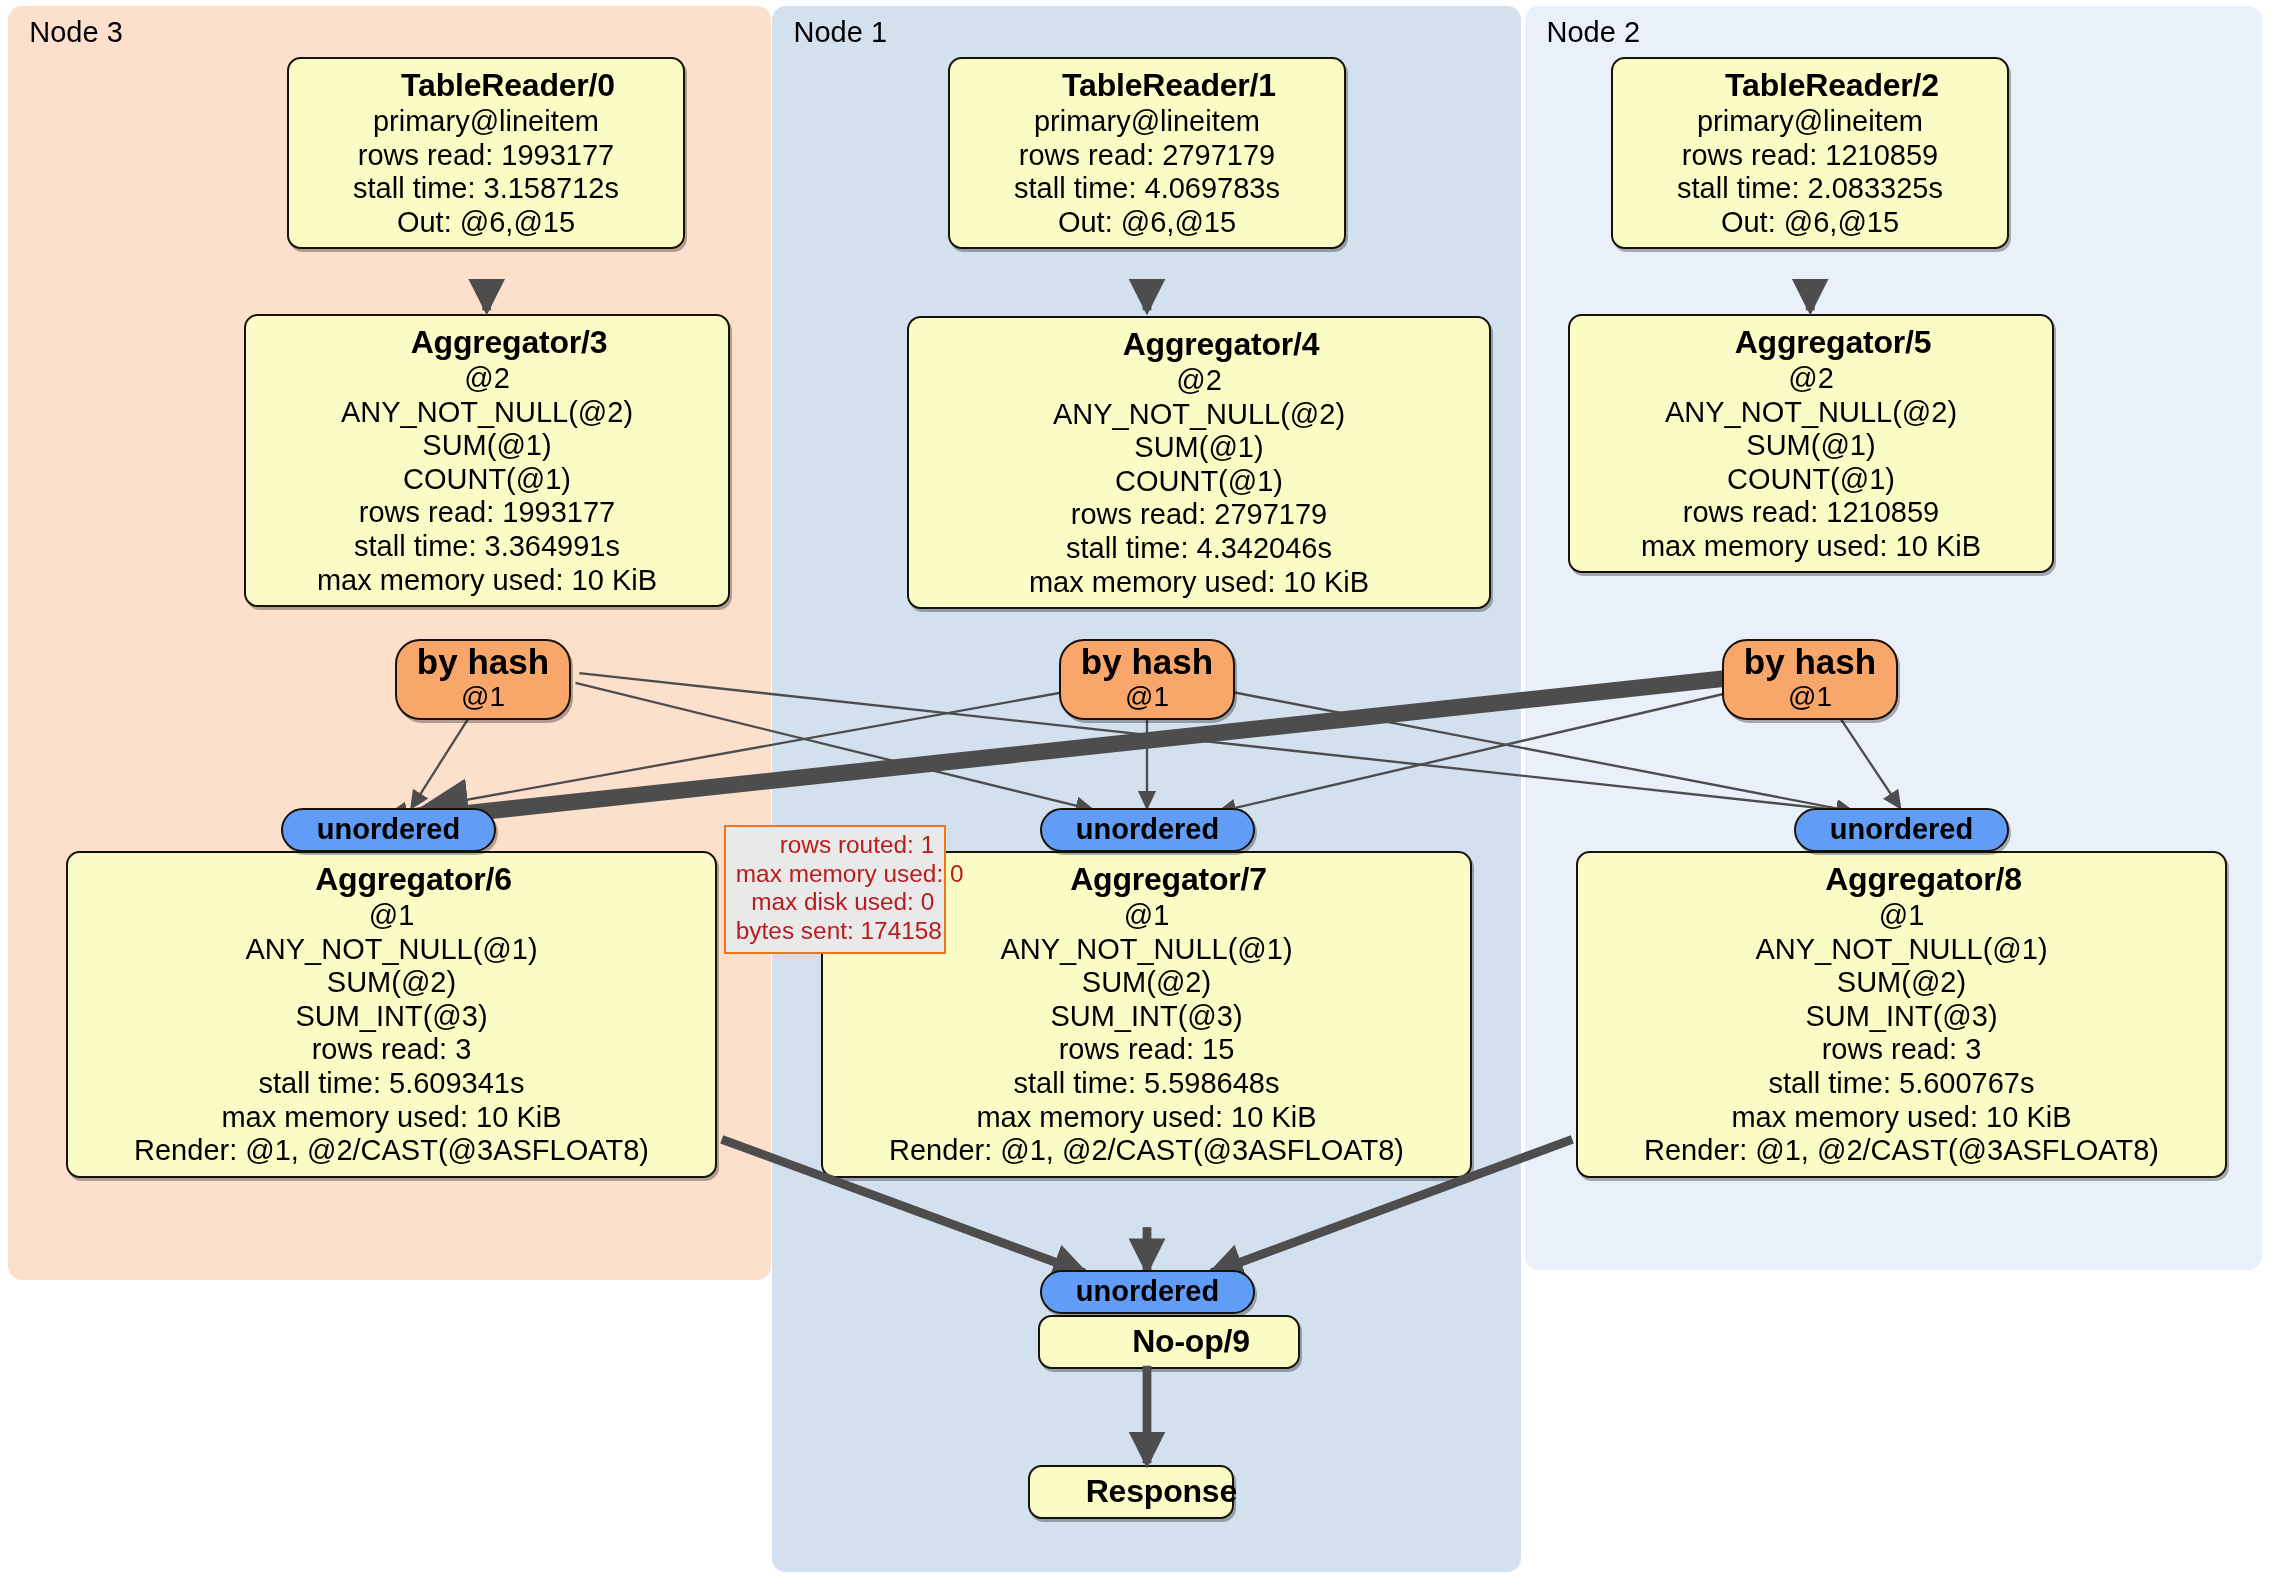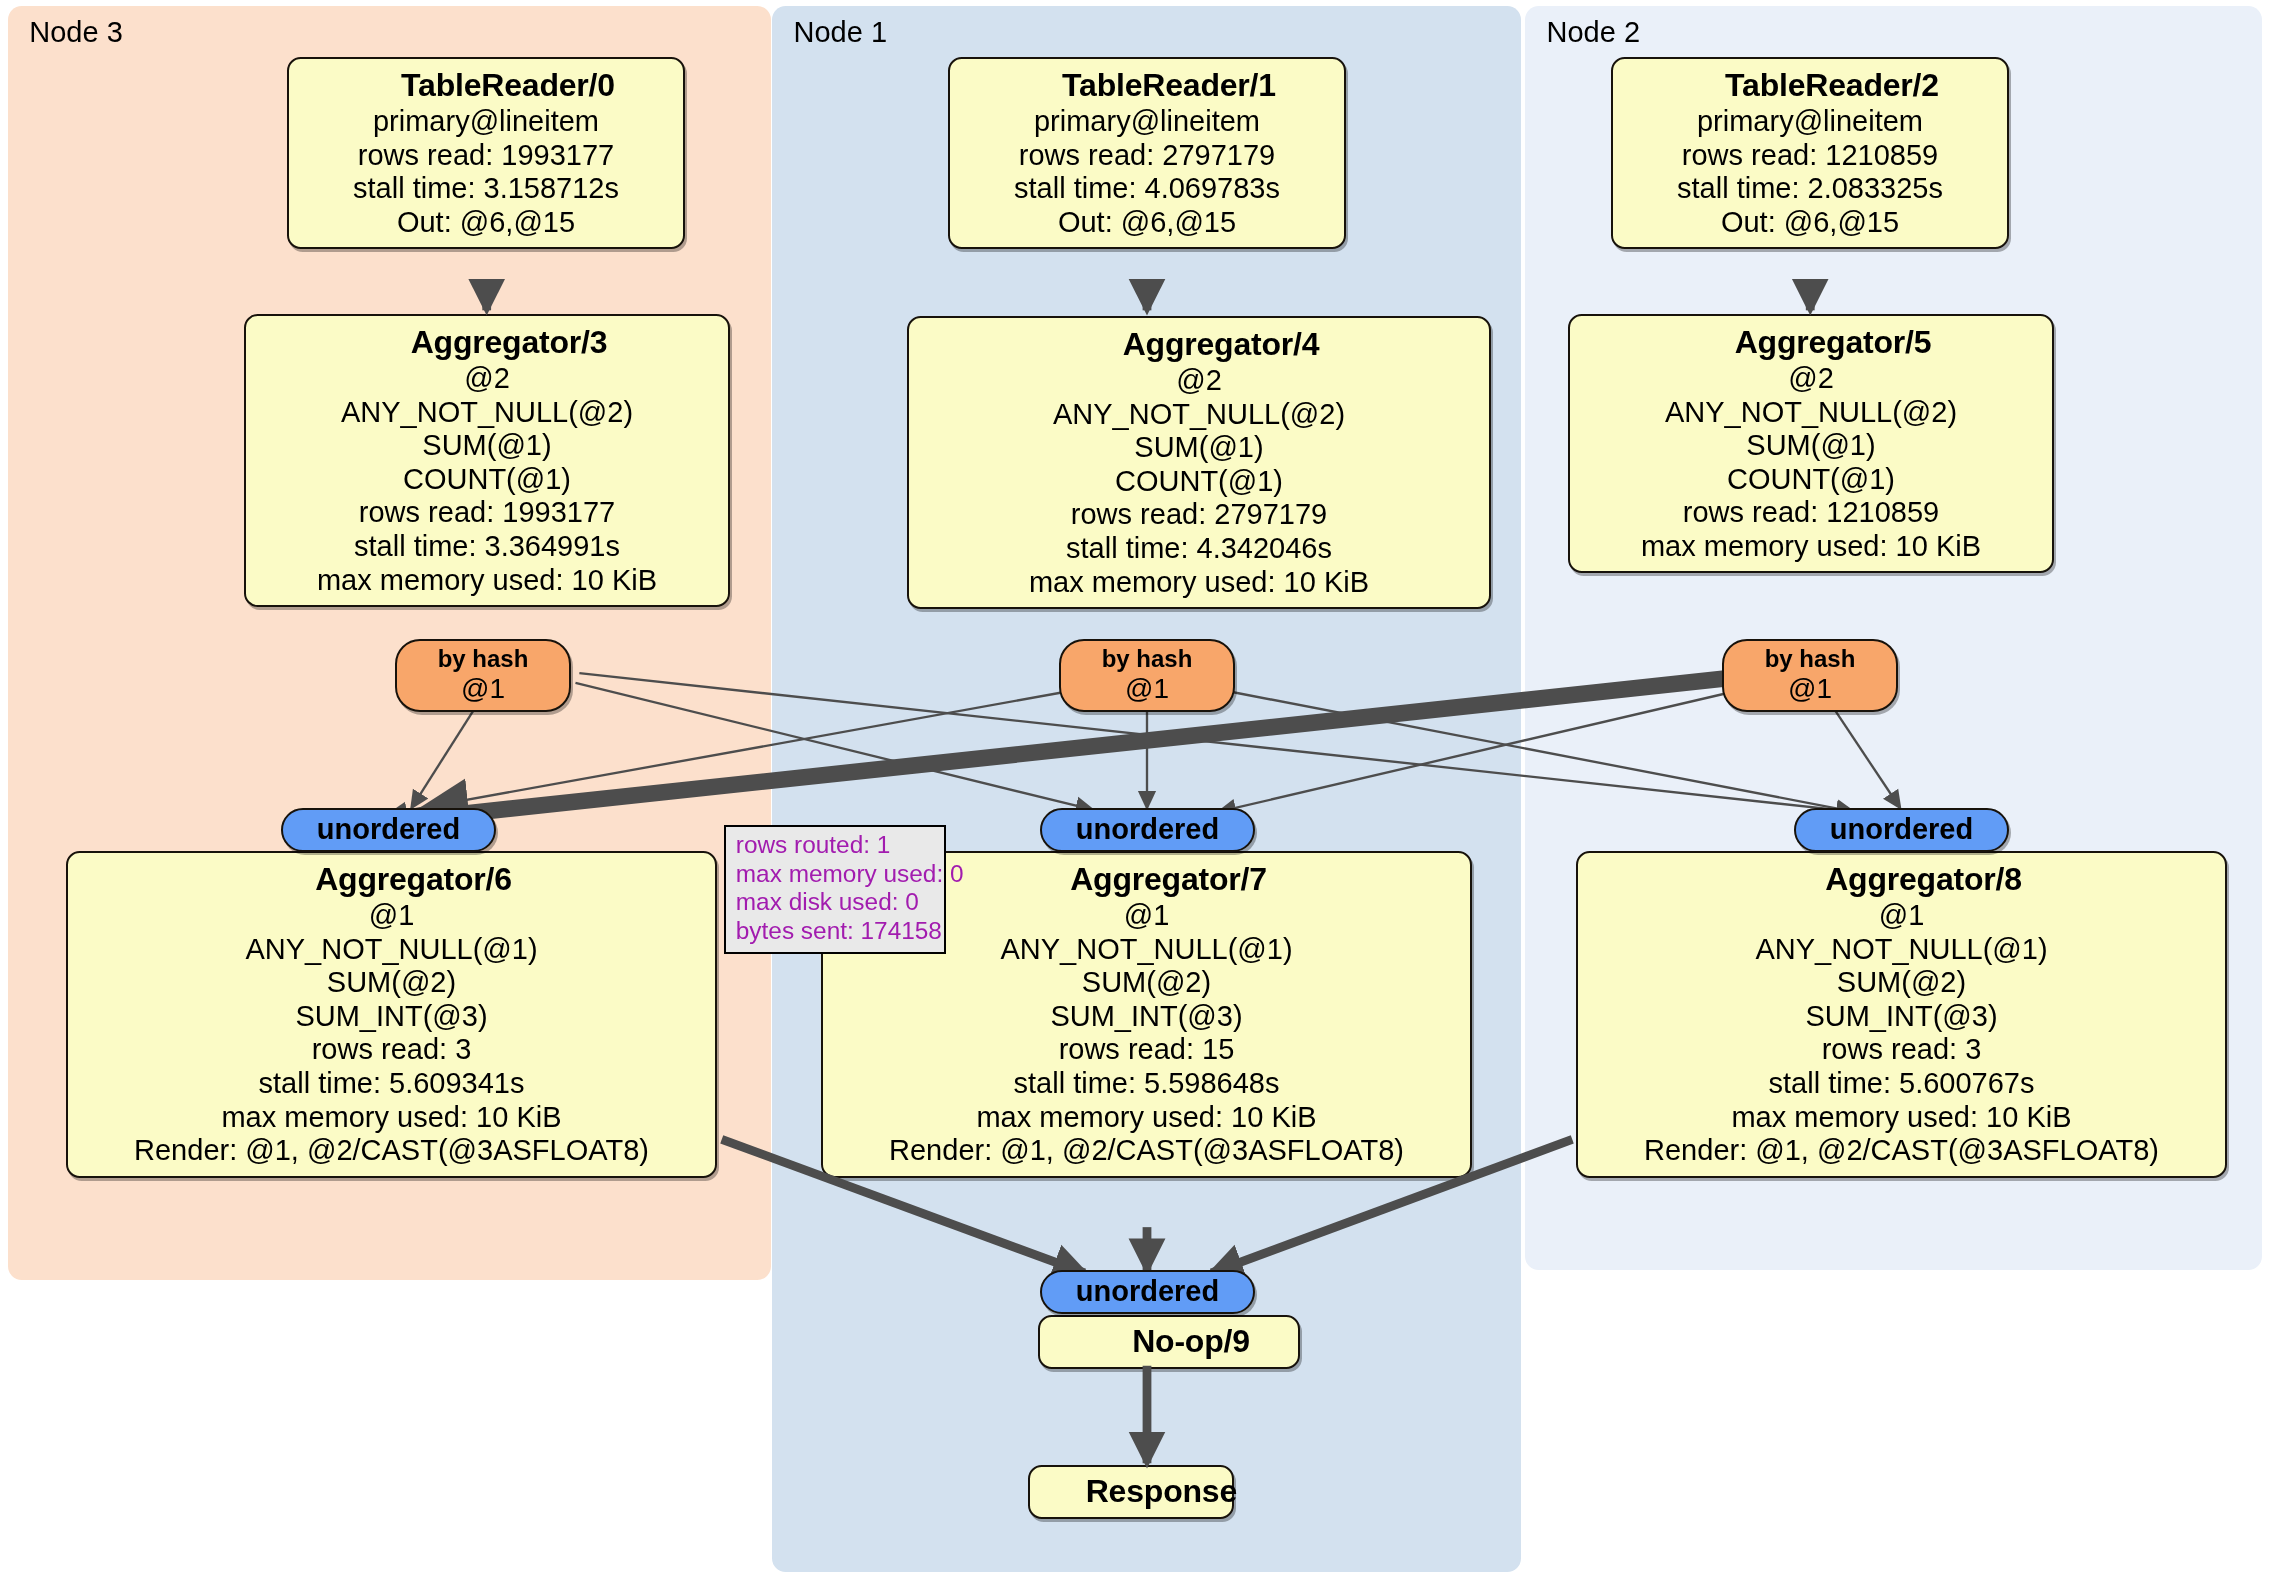--- a/index.html
+++ b/index.html
@@ -62,21 +62,21 @@
     border-radius: 25px;
     text-align: center;
     padding: 2px 17.6px 5.9px 17.6px;
     font-size: 28px;
     line-height: 1.1;
     color: #000;
     box-shadow: 2px 2.9px 0 rgba(0,0,0,0.30);
     white-space: nowrap;
     z-index: 6;
   }
-  .router .rt { font-weight: bold; font-size: 24px; }
+  .router .rt { font-weight: bold; font-size: 35px; }
   .router .rs { font-size: 28px; display: block; }
 
   
   .sync {
     position: absolute;
     background: #619cf6;
     border: 2.9px solid #17120b;
     border-radius: 25px;
     text-align: center;
     padding: 3.9px 19.5px 5.9px 19.5px;
@@ -86,25 +86,26 @@
     color: #000;
     box-shadow: 2px 2.9px 0 rgba(0,0,0,0.30);
     white-space: nowrap;
     z-index: 6;
   }
 
   
   .stats-box {
     position: absolute;
     background: #e9e9e9;
-    border: 2px solid #000000;
+    border: 2px solid #f97316;
     padding: 3.9px 9.8px 5.9px 9.8px;
+    text-align: right;
     font-size: 24.4px;
     line-height: 1.18;
-    color: #a21caf;
+    color: #b91c1c;
     white-space: nowrap;
     z-index: 30;
   }
   .stats-box .ln { display: block; }
 
   
   #edges {
     position: absolute;
     left: 0; top: 0;
     width: 2294px;

